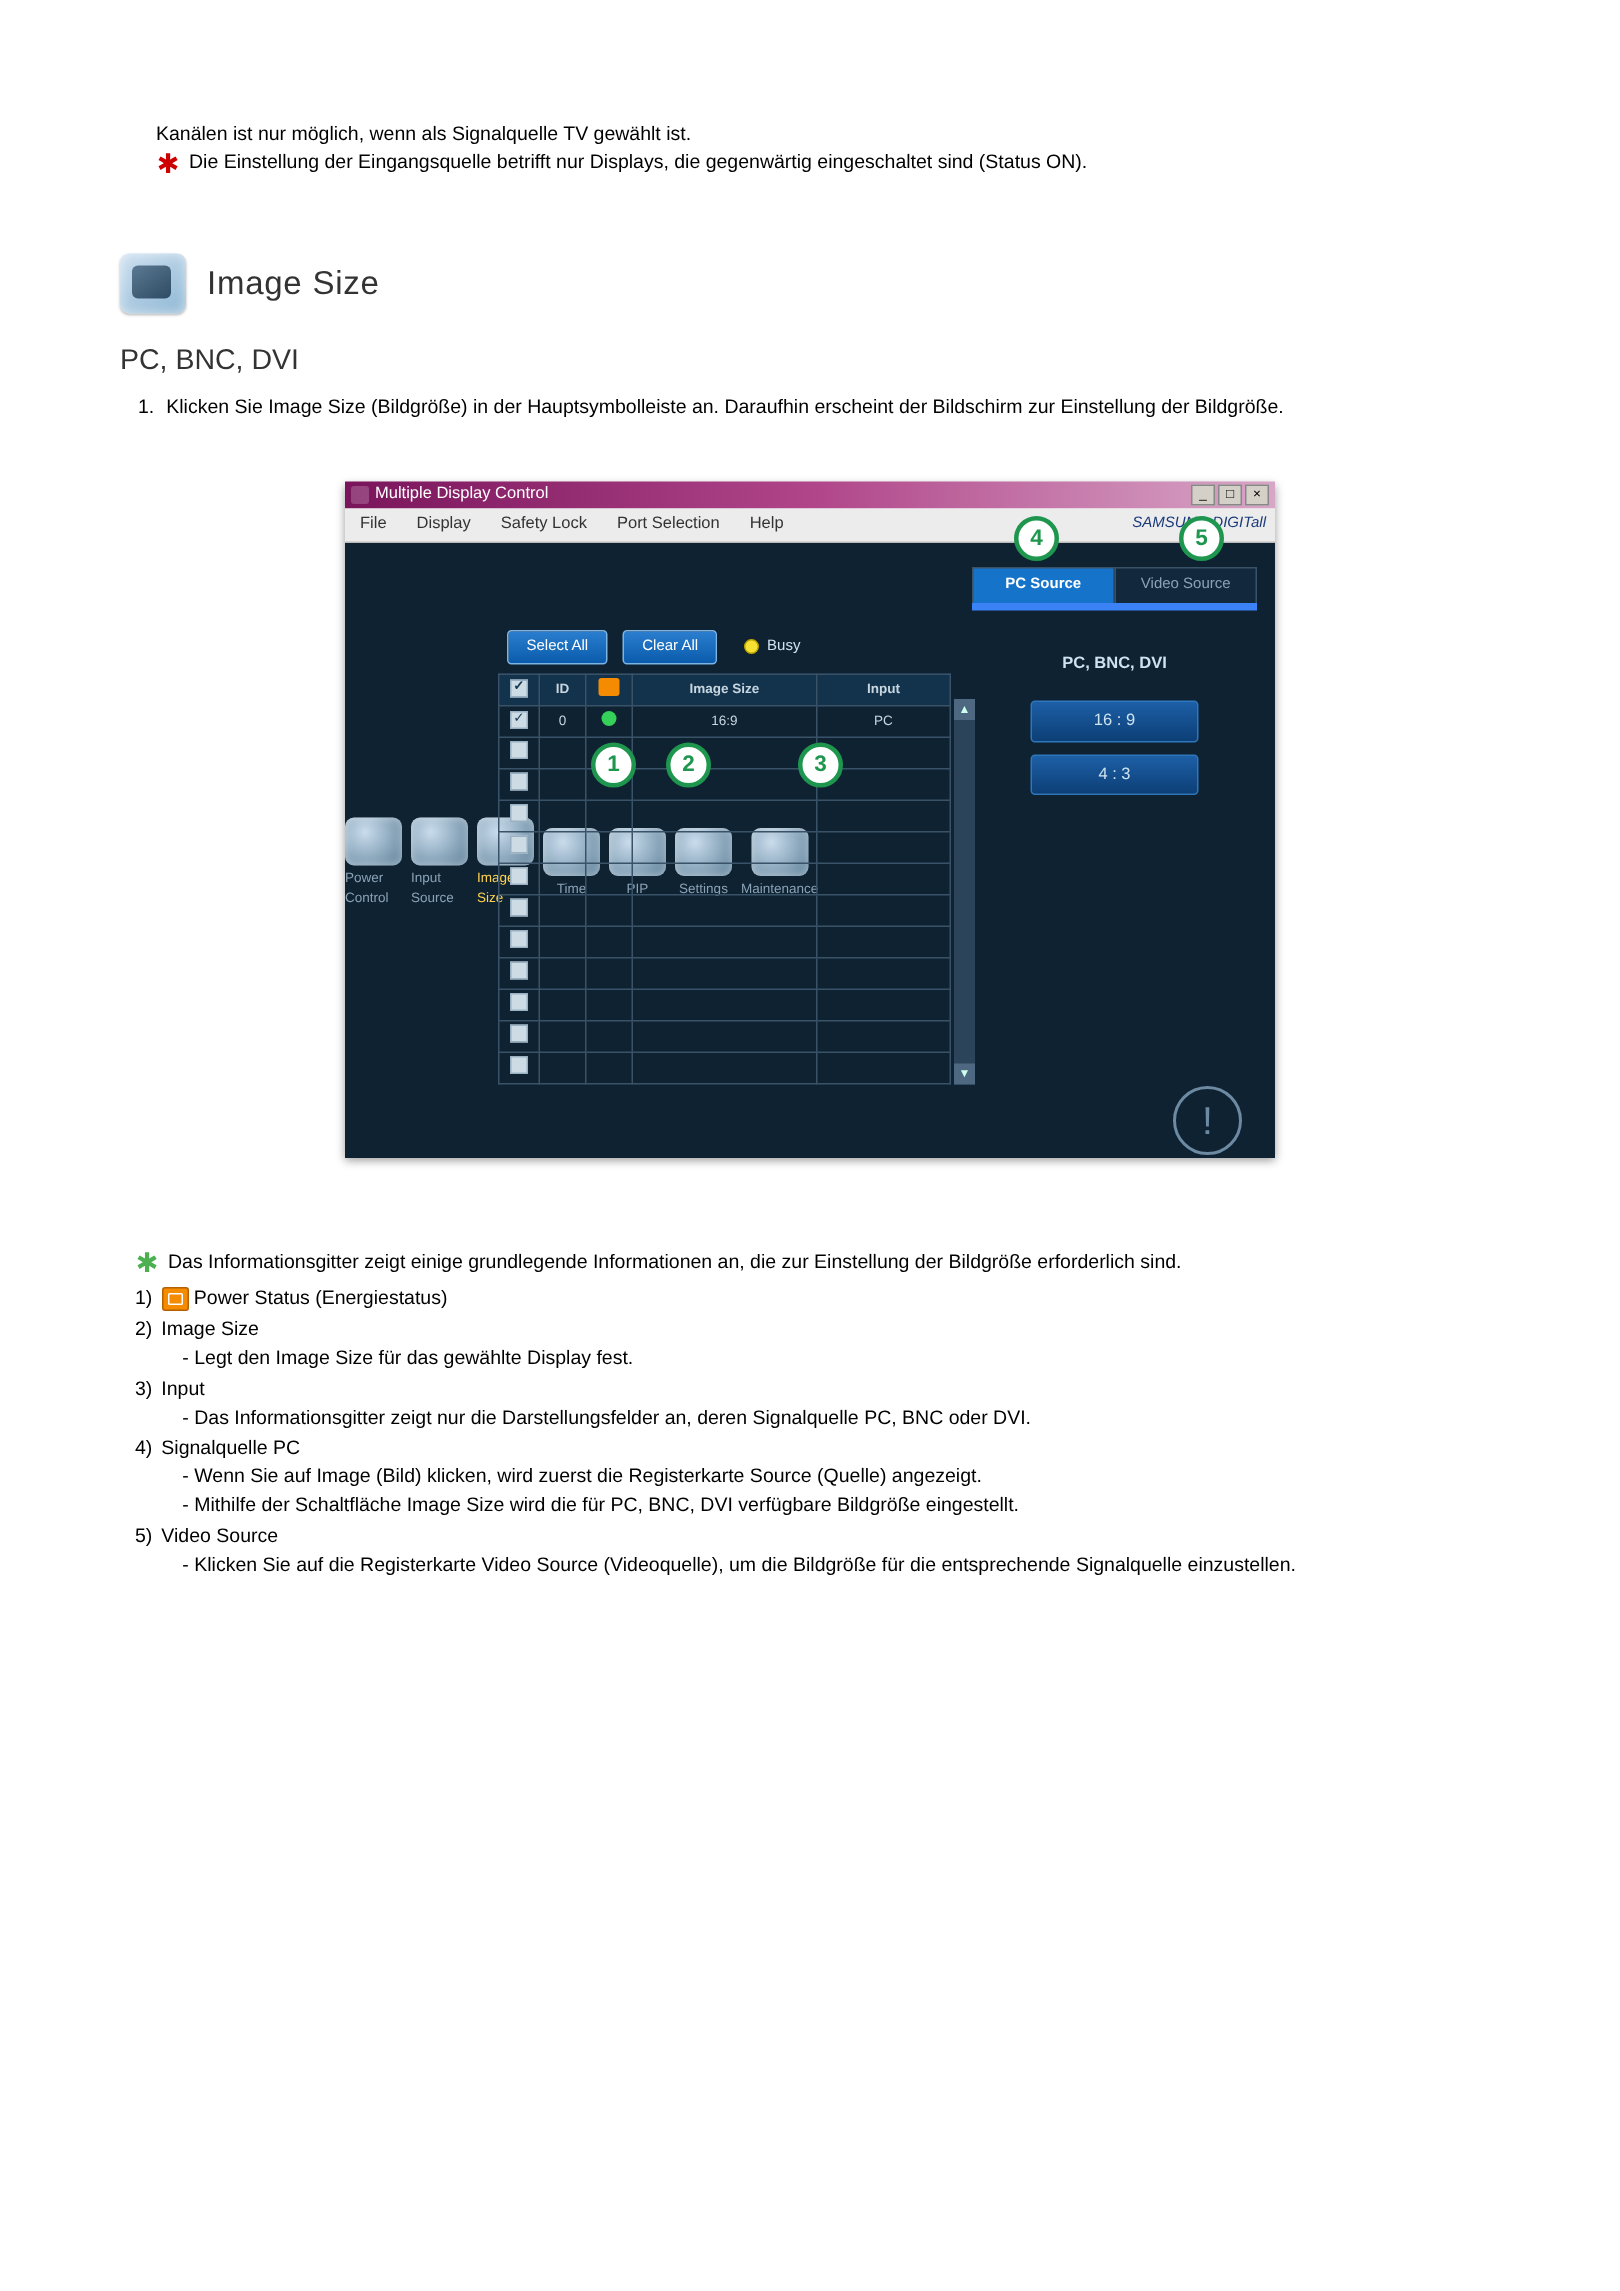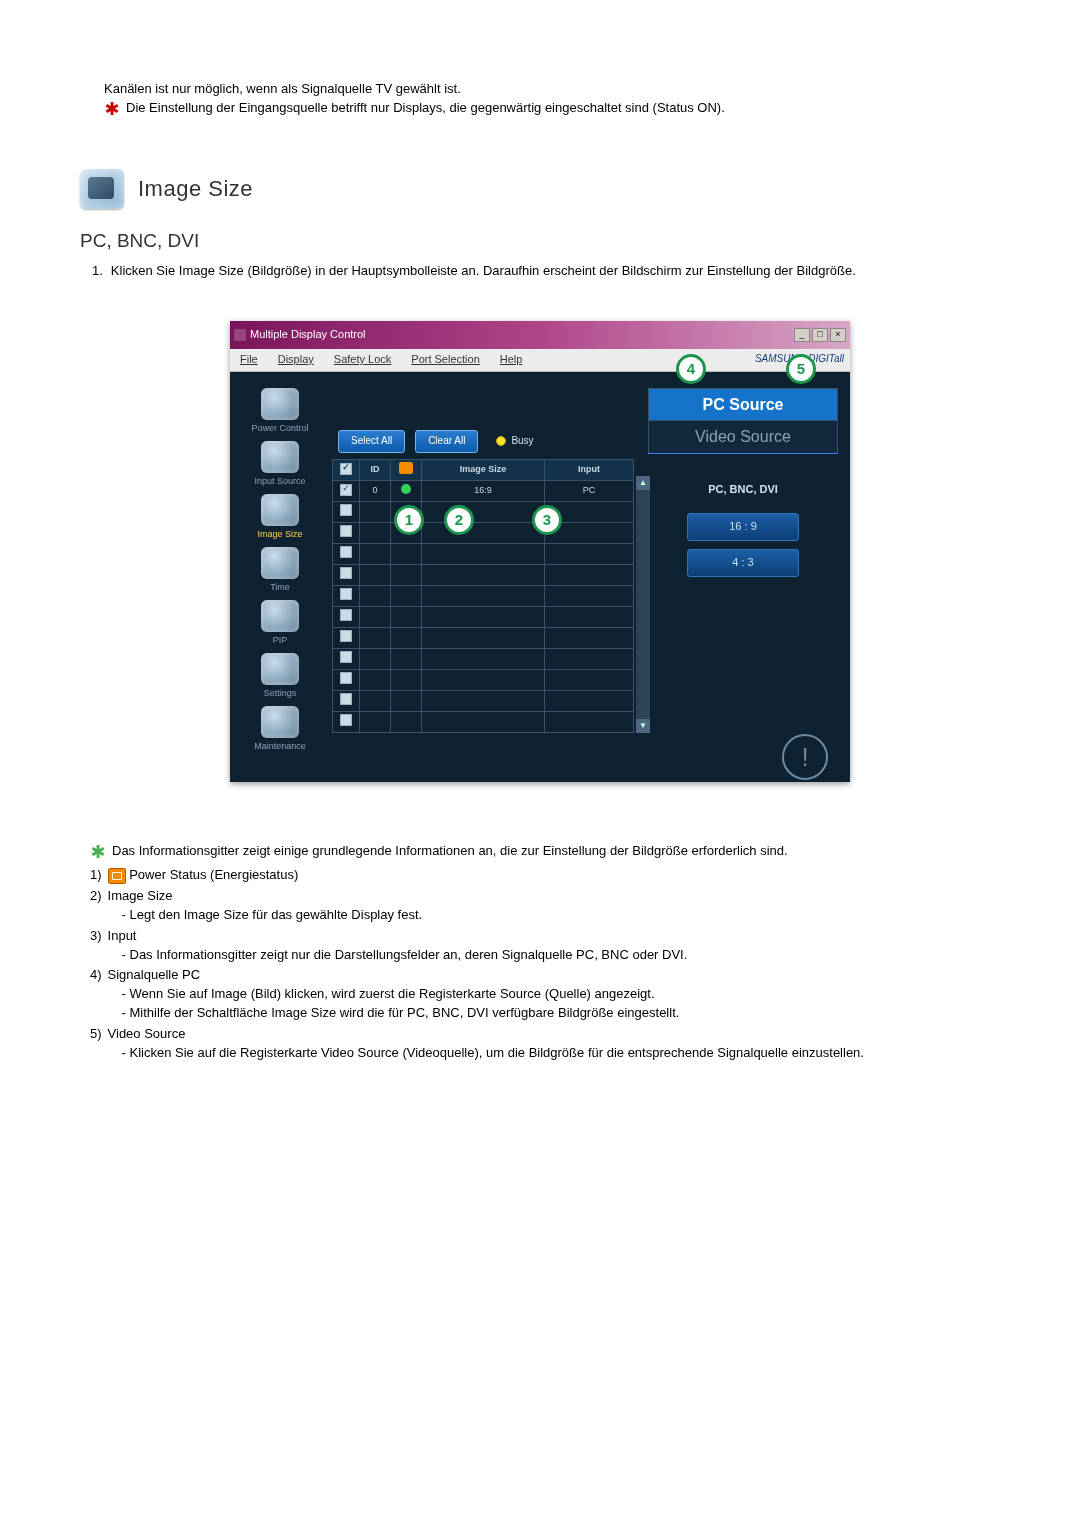--- a/index.html
+++ b/index.html
@@ -81,33 +81,33 @@
   }
   .num-item .n { flex:none; }
   
   .screenshot {
     width: 620px;
     margin: 40px auto 60px auto;
     box-shadow: 0 2px 6px rgba(0,0,0,.4);
   }
   .win-titlebar {
     display:flex; align-items:center; justify-content:space-between;
-    height:28px;
+    height:18px;
     background: linear-gradient(90deg,#7a155c 0%,#b04589 50%,#d8a6c7 100%);
     color:#fff; font-size:11px; padding:0 4px;
   }
   .win-titlebar .t { display:flex; align-items:center; gap:4px;}
   .win-controls { display:flex; gap:2px;}
   .win-btn { width:14px; height:12px; background:#d4d0c8; border:1px solid #888; font-size:9px; line-height:10px; text-align:center; color:#000;}
   .win-menubar { display:flex; background:#ececec; font-size:11px; color:#333; border-bottom:1px solid #bbb;}
-  .win-menubar .m { padding:3px 10px;text-decoration:underline; }
+  .win-menubar .m { padding:3px 10px; }
   .brand { margin-left:auto; padding:3px 6px; font-style:italic; font-size:10px; color:#1a3a7a;}
   .app-body { display:flex; height:410px; background:#0f2232;}
   
-  .sidebar { width:100px; background:#0f2232; display:flex; flex-direction:column; align-items:center; padding-top:16px; gap:6px;text-align:right;}
+  .sidebar { width:100px; background:#0f2232; display:flex; flex-direction:row; align-items:center; padding-top:16px; gap:6px;}
   .side-item { display:flex; flex-direction:column; align-items:center; gap:2px;}
   .side-ico { width:38px;height:32px;border-radius:6px;background:radial-gradient(circle at 35% 30%, #c9dcec,#5a7d96);box-shadow:inset 0 0 6px rgba(255,255,255,.5);}
   .side-lbl { font-size:9px; color:#8aa2b6;}
   .side-lbl.active { color:#ffd24d;}
   
   .mainarea { flex:1; display:flex; flex-direction:column;}
   .toolbar-row { display:flex; align-items:center; gap:10px; padding:14px 0 6px 8px;}
   .blue-btn { background:linear-gradient(#2b7ecf,#0a5bab); color:#fff; font-size:10px; border-radius:3px; padding:3px 12px; border:1px solid #7db4e6;}
   .busy { display:flex; align-items:center; gap:5px; font-size:10px; color:#cde3f0; margin-left:8px;}
   .busy-dot{width:8px;height:8px;border-radius:50%;background:#f7e234;border:1px solid #c0a800;}
@@ -116,21 +116,21 @@
   .grid th,.grid td{ border:1px solid #3a5268; height:18px; text-align:center;}
   .grid th{ background:#13334d;}
   .col-chk{width:24px;} .col-id{width:28px;} .col-pw{width:28px;} .col-is{width:120px;} .col-in{width:86px;}
   .chk{display:inline-block;width:10px;height:10px;border:1px solid #98b0c2;background:#cddbe4;}
   .chk.on::after{content:"✓";color:#1a3b55;font-size:9px;position:relative;top:-3px;}
   .pwdot{display:inline-block;width:10px;height:10px;border-radius:50%;background:#34d05a;}
   .scrollbar{position:absolute;right:-14px;top:17px;width:14px;bottom:0;background:#2b445a;display:flex;flex-direction:column;justify-content:space-between;}
   .scrollbar .ar{height:14px;background:#4d6880;color:#cfe;display:flex;align-items:center;justify-content:center;font-size:8px;}
   
   .rightpanel { width:190px; padding:16px 12px 0 12px; position:relative;}
-  .tabbar{display:flex; border-bottom:1px solid #3b82f6; font-size:16px;flex-direction:column;}
+  .tabbar{display:flex; border-bottom:5px solid #3b82f6; font-size:10px;}
   .tab{flex:1;padding:4px 0;text-align:center;color:#8aa2b6;border:1px solid #3a5268;border-bottom:none;background:#12293d;}
   .tab.active{background:#1574c9;color:#fff;font-weight:bold;}
   .panel-head{ text-align:center; color:#cde3f0; font-size:11px; font-weight:bold; margin:28px 0 16px 0;}
   .opt{ margin:8px auto; width:110px; padding:5px 0; text-align:center; font-size:11px; color:#cde3f0; border:1px solid #2e77bd; background:linear-gradient(#1d5fa6,#0c3f76); border-radius:3px;}
   
   .callout{position:absolute;width:24px;height:24px;border:3px solid #1e964e;border-radius:50%;background:#fff;color:#1e964e;font-weight:bold;font-size:15px;display:flex;align-items:center;justify-content:center;}
   .status-area{height:70px;display:flex;align-items:center;justify-content:flex-end;padding:0 22px;}
   .big-exclaim{width:42px;height:42px;border-radius:50%;border:2px solid #6c8aa2;display:flex;align-items:center;justify-content:center;color:#6c8aa2;font-size:26px;}
   
   .legend-section{ padding-left:10px;}

